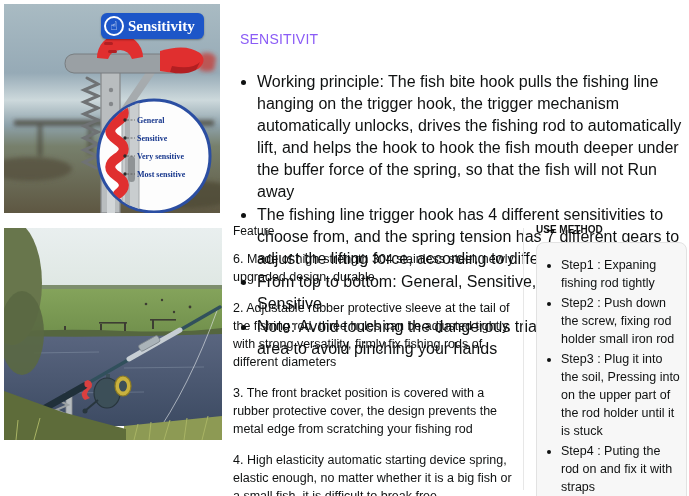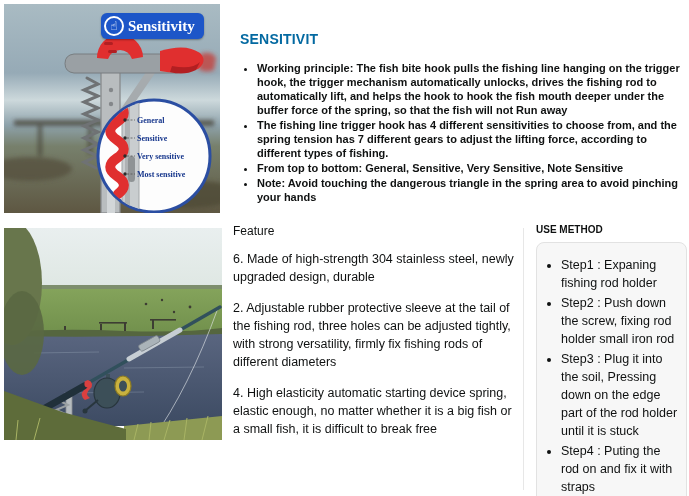--- a/index.html
+++ b/index.html
@@ -46,27 +46,27 @@
     display: flex; align-items: center; justify-content: center;
     font-size: 12px; line-height: 1; color: #ffffff;
     font-family: "DejaVu Sans", sans-serif;
   }
 
   
   .sens-block {
     position: absolute; left: 240px; top: 31px; width: 448px;
   }
   .sens-heading {
-    font-size: 14px; font-weight: bold; letter-spacing: 0.2px;
-    color: #0369a1; margin-bottom: 14px;
+    font-size: 14px; font-weight: normal; letter-spacing: 0.2px;
+    color: #8b5cf6; margin-bottom: 24px;
   }
   .sens-bullets {
     list-style: disc outside;
     padding-left: 17px;
-    font-size: 11px; line-height: 14px; font-weight: bold;
+    font-size: 16px; line-height: 22px;
   }
   .sens-bullets li { margin-bottom: 1px; }
 
   
   .feature-block {
     position: absolute; left: 233px; top: 224px; width: 285px;
   }
   .feature-heading {
     font-size: 12px; font-weight: normal; margin-bottom: 12px;
   }
@@ -291,31 +291,32 @@
           <line x1="30" y1="212" x2="36" y2="190"></line>
         <line x1="12" y1="212" x2="14" y2="192"></line>
       </g>
     </svg>
   </figure>
 
   <section class="feature-block">
     <h3 class="feature-heading">Feature</h3>
     <p class="feature-para">6. Made of high-strength 304 stainless steel, newly upgraded design, durable</p>
     <p class="feature-para">2. Adjustable rubber protective sleeve at the tail of the fishing rod, three holes can be adjusted tightly, with strong versatility, firmly fix fishing rods of different diameters</p>
+    <p class="feature-para">3. The front bracket position is covered with a rubber protective cover, the design prevents the metal edge from scratching your fishing rod</p>
     <p class="feature-para">4. High elasticity automatic starting device spring, elastic enough, no matter whether it is a big fish or a small fish, it is difficult to break free</p>
   </section>
 
   <div class="v-divider"></div>
 
   <section class="usemethod-block">
     <h3 class="usemethod-heading">USE METHOD</h3>
     <div class="usemethod-box">
       <ul class="usemethod-steps">
-        <li>Step1 : Expaning fishing rod holder</li>
+        <li>Step1 : Expaning fishing rod tightly</li>
         <li>Step2 : Push down the screw, fixing rod holder small iron rod</li>
-        <li>Step3 : Plug it into the soil, Pressing down on the edge part of the rod holder until it is stuck</li>
+        <li>Step3 : Plug it into the soil, Pressing into on the upper part of the rod holder until it is stuck</li>
         <li>Step4 : Puting the rod on and fix it with straps</li>
 
       </ul>
     </div>
   </section>
 
 </div>
 
 </body></html>

